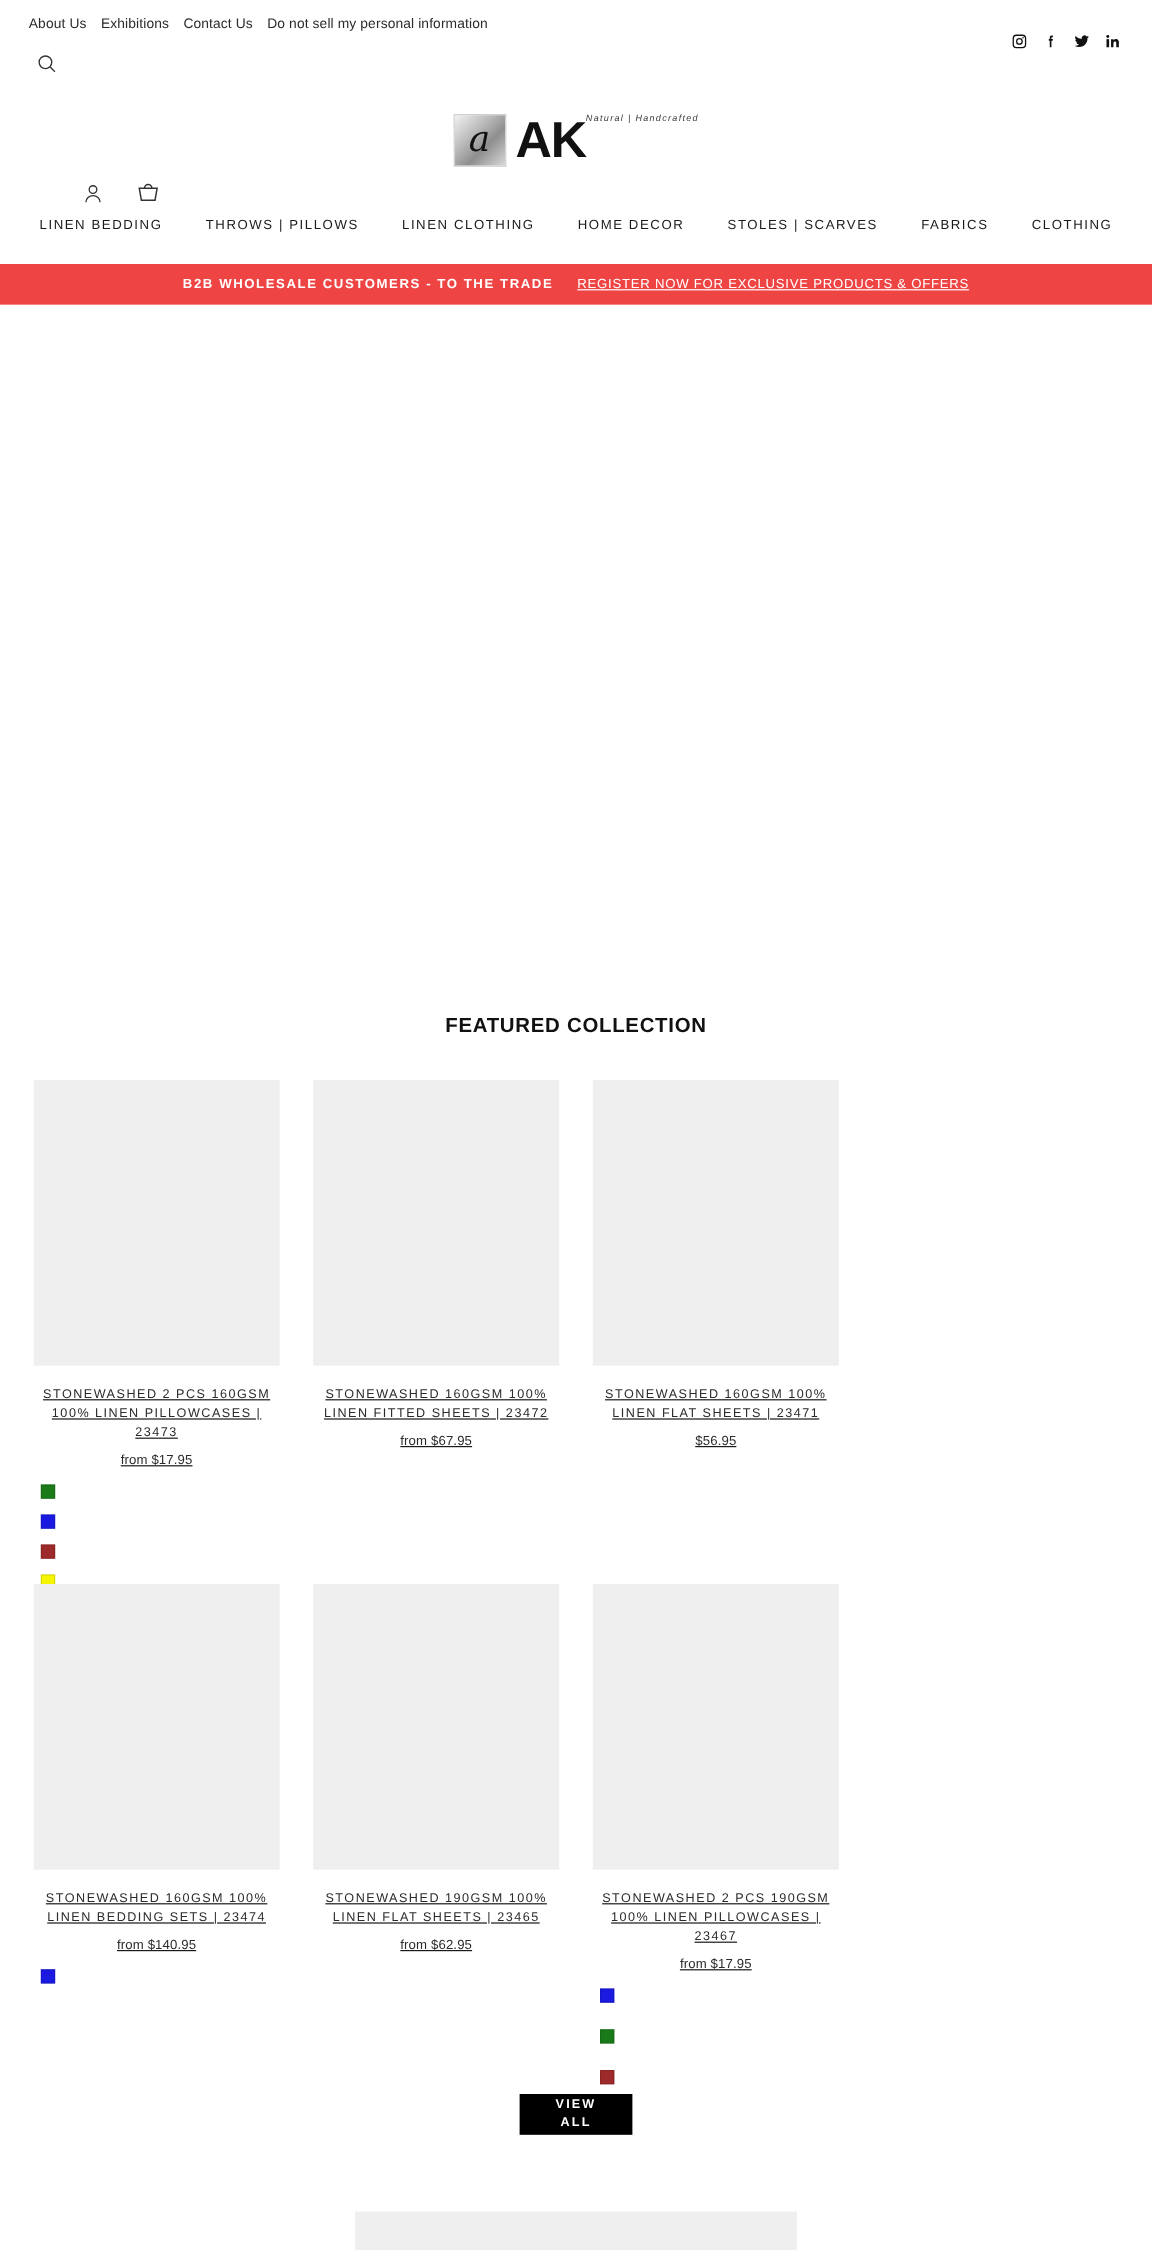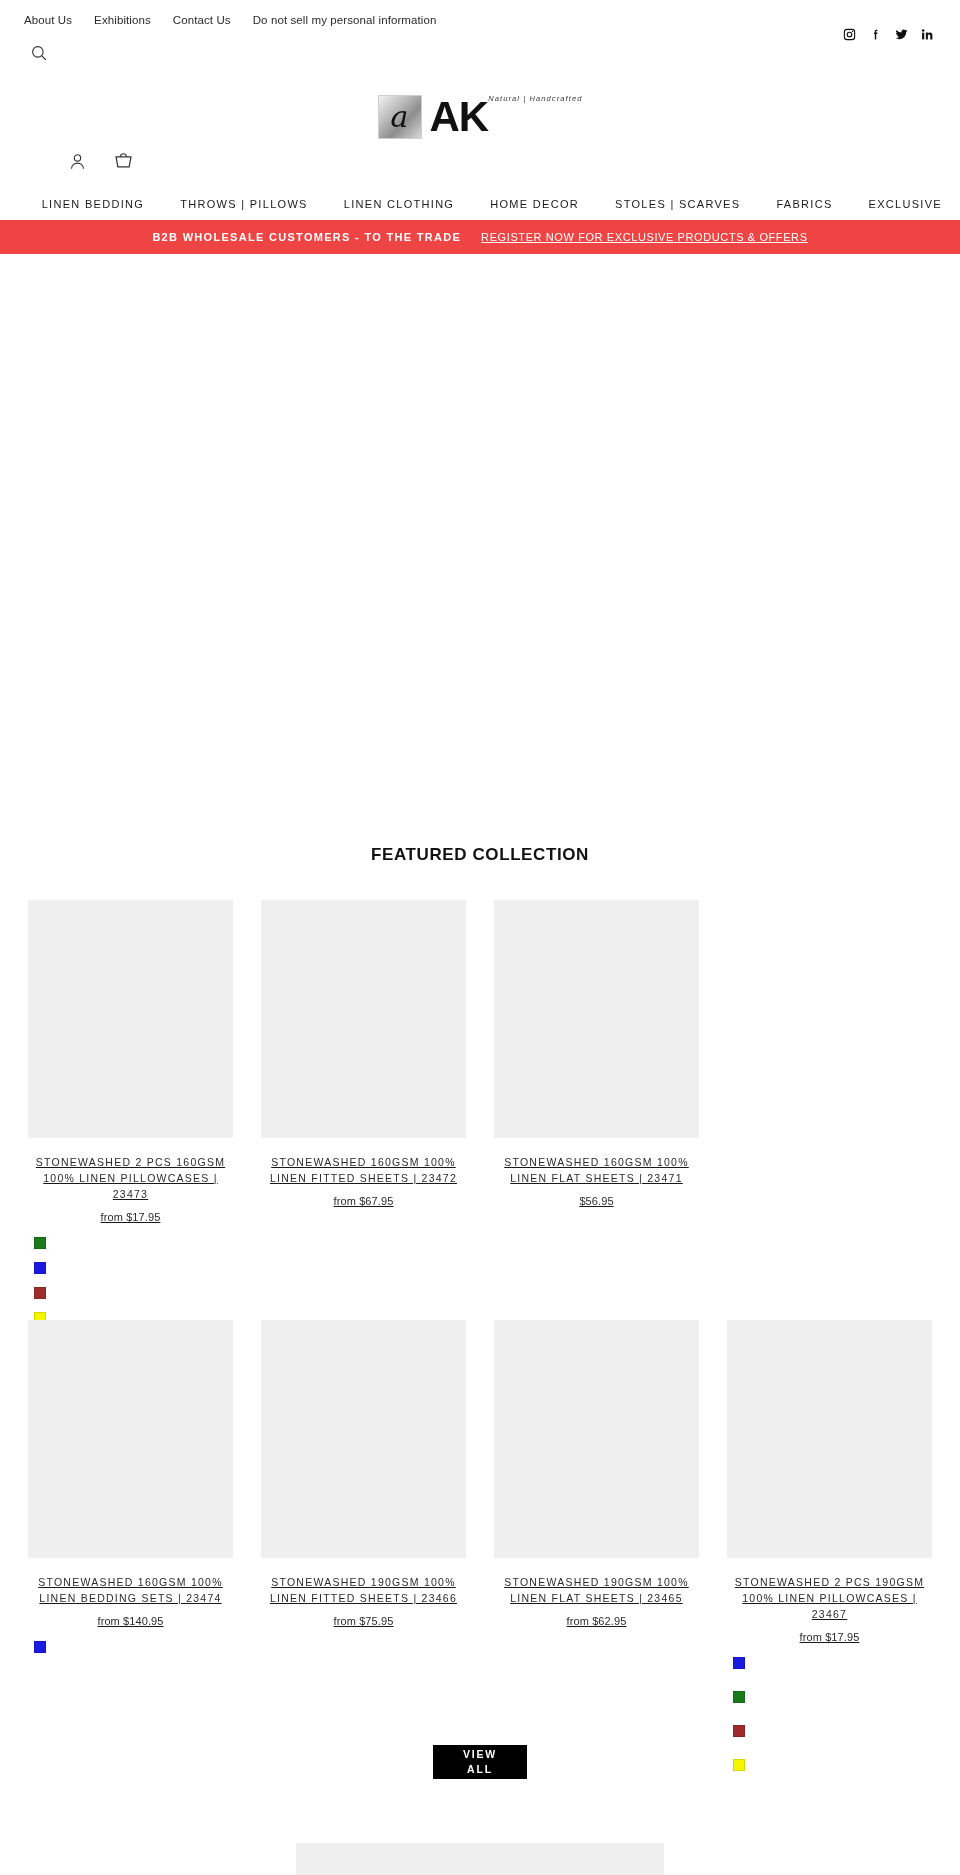--- a/index.html
+++ b/index.html
@@ -12,21 +12,21 @@
   body { width: 960px; height: 1875px; overflow: hidden; position: relative; }
 
   
   .utility-bar {
     display: flex;
     align-items: center;
     padding: 8px 24px 0 24px;
     height: 32px;
     position: relative;
   }
-  .util-links { display: flex; gap: 22px; }
+  .util-links { display: flex; gap: 12px; }
   .util-links a {
     font-size: 11.5px;
     color: #2b2b2b;
     text-decoration: none;
     letter-spacing: .1px;
     line-height: 16px;
     white-space: nowrap;
   }
 
   
@@ -92,23 +92,22 @@
     margin-top: -3px;
     text-align: right;
     font-style: italic;
   }
 
   
   .main-nav {
     position: absolute;
     top: 182px; left: 0; width: 960px;
     display: flex;
-    justify-content: flex-end;
+    justify-content: center;
     gap: 0;
-    margin-top: 16px;
   }
   .main-nav a {
     font-size: 11px;
     letter-spacing: 1.3px;
     color: #1a1a1a;
     text-decoration: none;
     padding: 0 18px;
     white-space: nowrap;
     font-weight: 500;
   }
@@ -298,21 +297,21 @@
   </div>
 </div>
 
 <nav class="main-nav">
   <a href="#">LINEN BEDDING</a>
   <a href="#">THROWS | PILLOWS</a>
   <a href="#">LINEN CLOTHING</a>
   <a href="#">HOME DECOR</a>
   <a href="#">STOLES | SCARVES</a>
   <a href="#">FABRICS</a>
-  <a href="#">EXCLUSIVE</a>
+  <a href="#">CLOTHING</a>
 </nav>
 
 <div class="announce">
   <span class="a-bold">B2B WHOLESALE CUSTOMERS - TO THE TRADE</span>
     <a href="#" class="a-link">REGISTER NOW FOR EXCLUSIVE PRODUCTS &amp; OFFERS</a>
 </div>
 
 <div class="hero"></div>
 
 <h2 class="featured-title">FEATURED COLLECTION</h2>
@@ -347,25 +346,20 @@
 <div class="grid row2">
   <div class="card">
     <div class="card-img"></div>
     <div class="card-title">STONEWASHED 160GSM 100% LINEN BEDDING SETS | 23474</div>
     <div class="card-price">from $140.95</div>
     <div class="swatches">
       <span class="swatch" style="background:#1a1ae0"></span>
     </div>
   </div>
 
-  <div class="card">
-    <div class="card-img"></div>
-    <div class="card-title">STONEWASHED 190GSM 100% LINEN FITTED SHEETS | 23466</div>
-    <div class="card-price">from $75.95</div>
-  </div>
 
   <div class="card">
     <div class="card-img"></div>
     <div class="card-title">STONEWASHED 190GSM 100% LINEN FLAT SHEETS | 23465</div>
     <div class="card-price">from $62.95</div>
   </div>
 
   <div class="card">
     <div class="card-img"></div>
     <div class="card-title">STONEWASHED 2 PCS 190GSM 100% LINEN PILLOWCASES | 23467</div>

